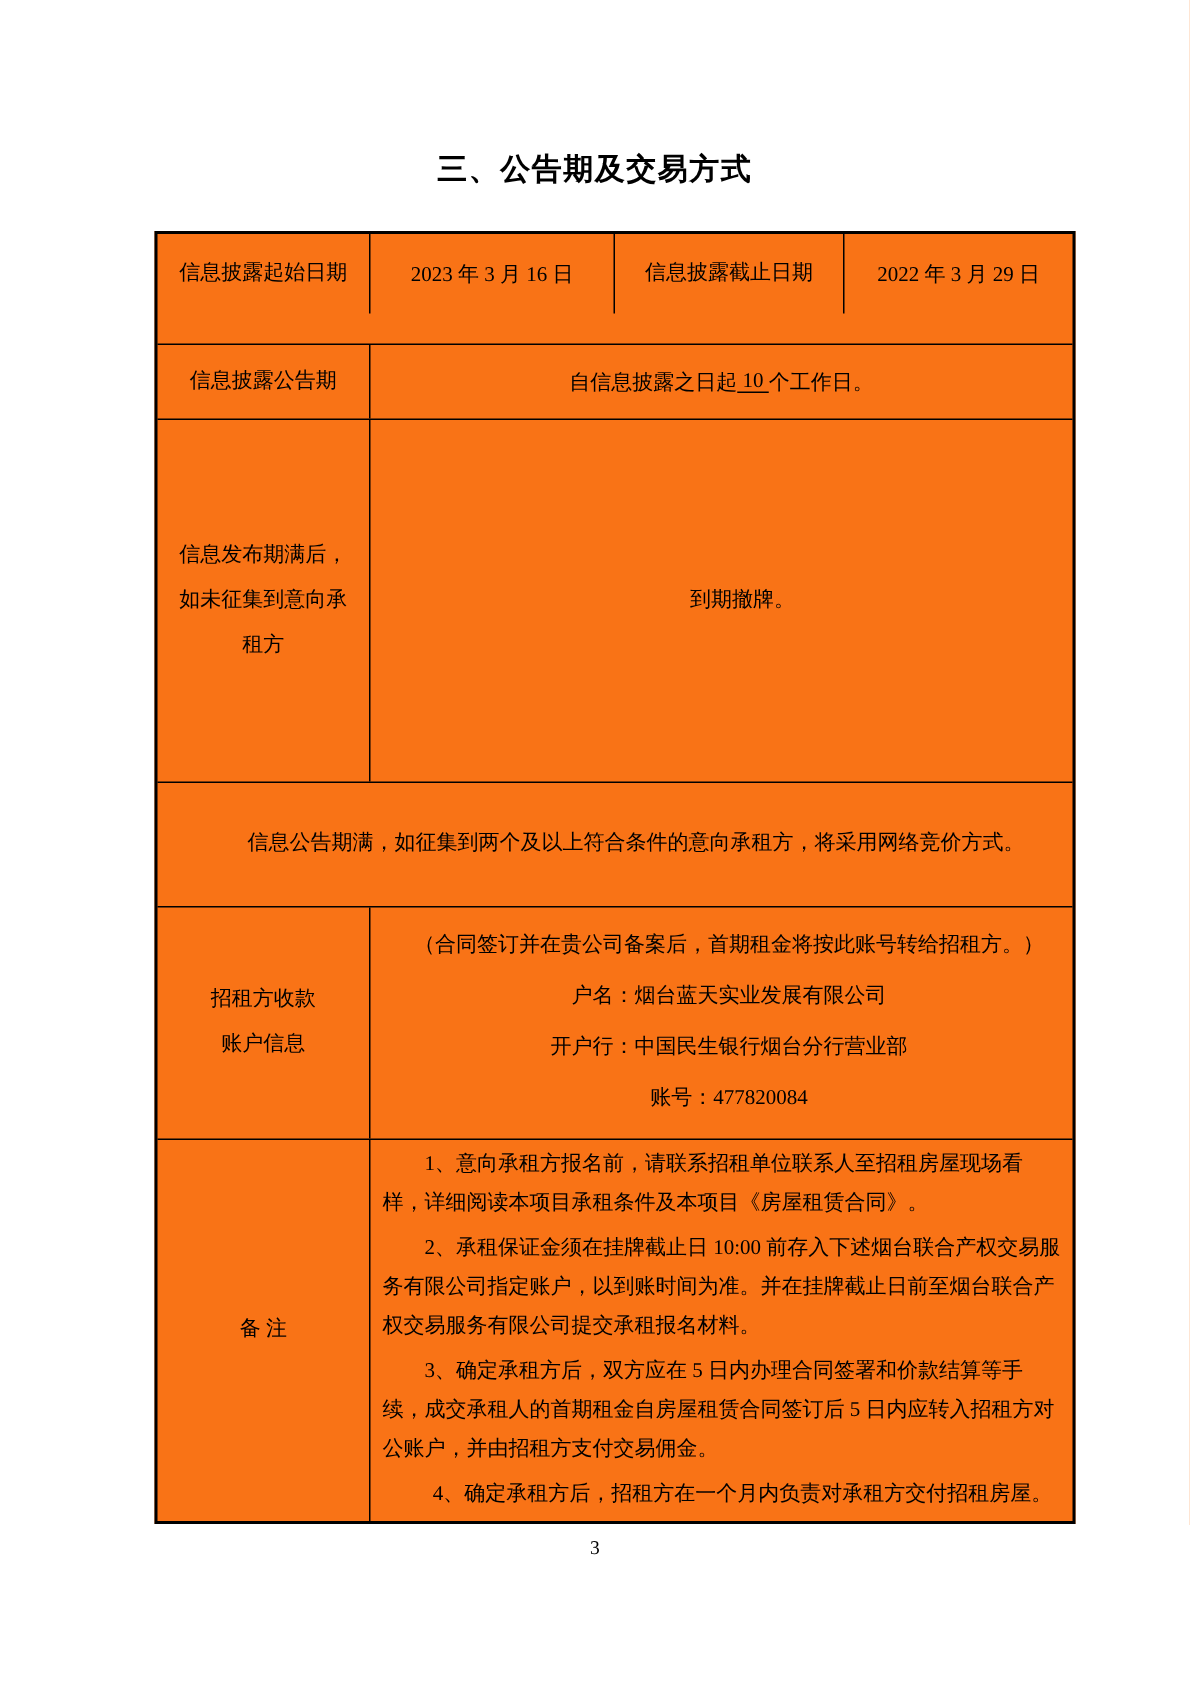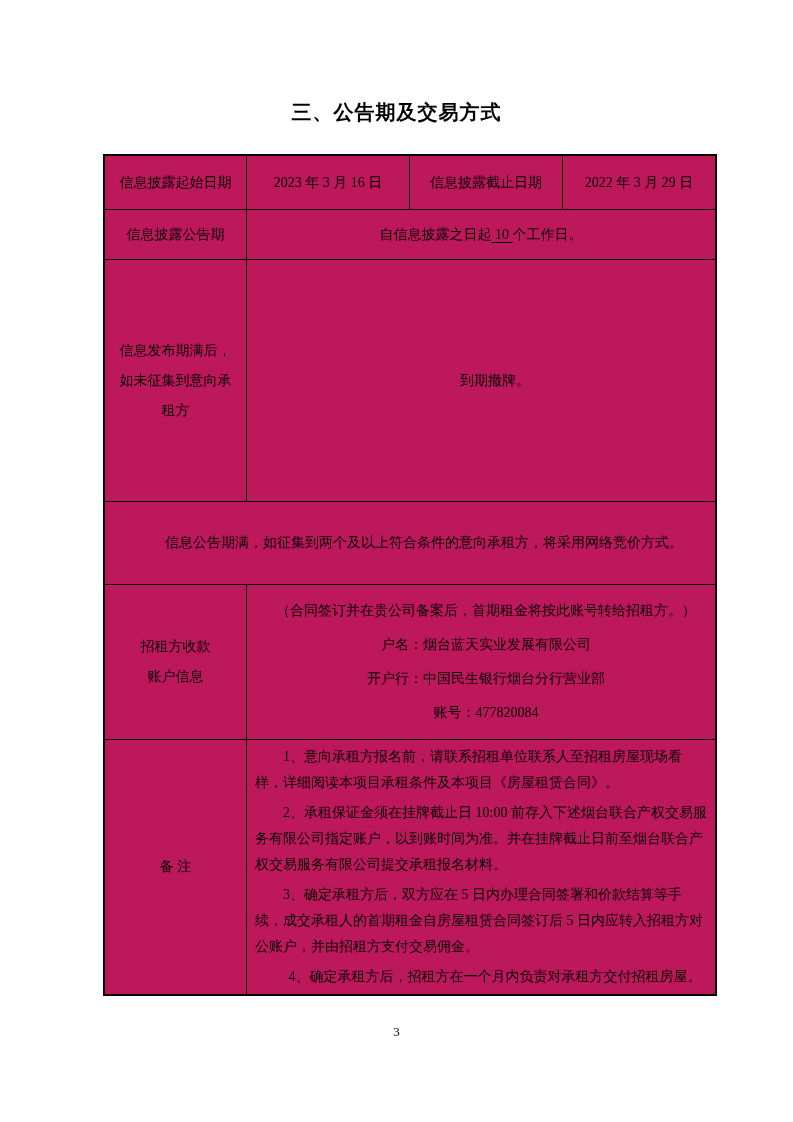--- a/index.html
+++ b/index.html
@@ -22,29 +22,29 @@
     font-weight: bold;
     letter-spacing: 1px;
   }
   .doc-table {
     position: absolute;
     top: 154px;
     left: 103px;
     width: 614px;
     border: 2px solid #000000;
     box-sizing: border-box;
-    background: #be185d;
+    background: #f97316;
   }
   .row {
     display: flex;
     border-top: 1px solid #000000;
     box-sizing: border-box;
   }
   .row.r1 { border-top: none; height: 53px; }
-  .row.r2 { height: 50px; }
+  .row.r2 { height: 50px; margin-top: 20px; }
   .row.r3 { height: 242px; }
   .row.r4 { height: 83px; }
   .row.r5 { height: 155px; }
   .row.r6 { height: 255px; }
   .cell {
     box-sizing: border-box;
     font-size: 14px;
     overflow: hidden;
     align-items: center;
   }

